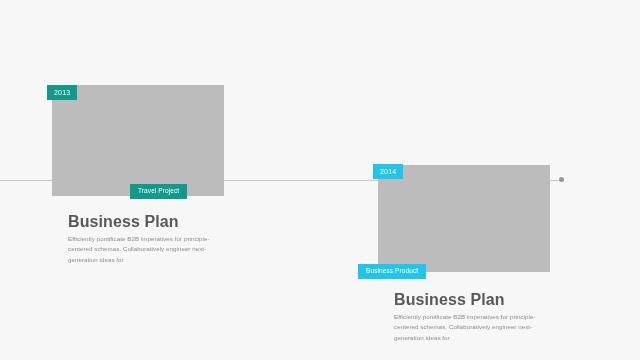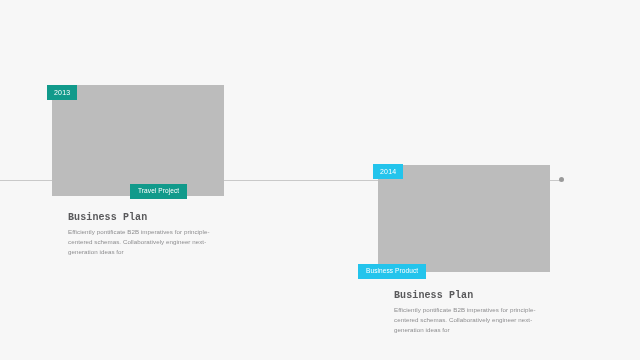--- a/index.html
+++ b/index.html
@@ -64,27 +64,26 @@
     line-height: 1;
     padding: 4px 8px 4px 8px;
     letter-spacing: 0.1px;
     white-space: nowrap;
   }
   .caption {
     position: absolute;
     width: 160px;
   }
   .caption-title {
-    font-size: 10px;
+    font-size: 16px;
     font-weight: bold;
     color: #59595b;
     margin: 0 0 3px 0;
     line-height: 1.2;
     letter-spacing: 0.1px;
-    font-family: Liberation Mono, monospace;
   }
   .caption-body {
     font-size: 6.2px;
     color: #8d8d8f;
     margin: 0;
     line-height: 1.65;
     letter-spacing: 0.05px;
   }
 
   

